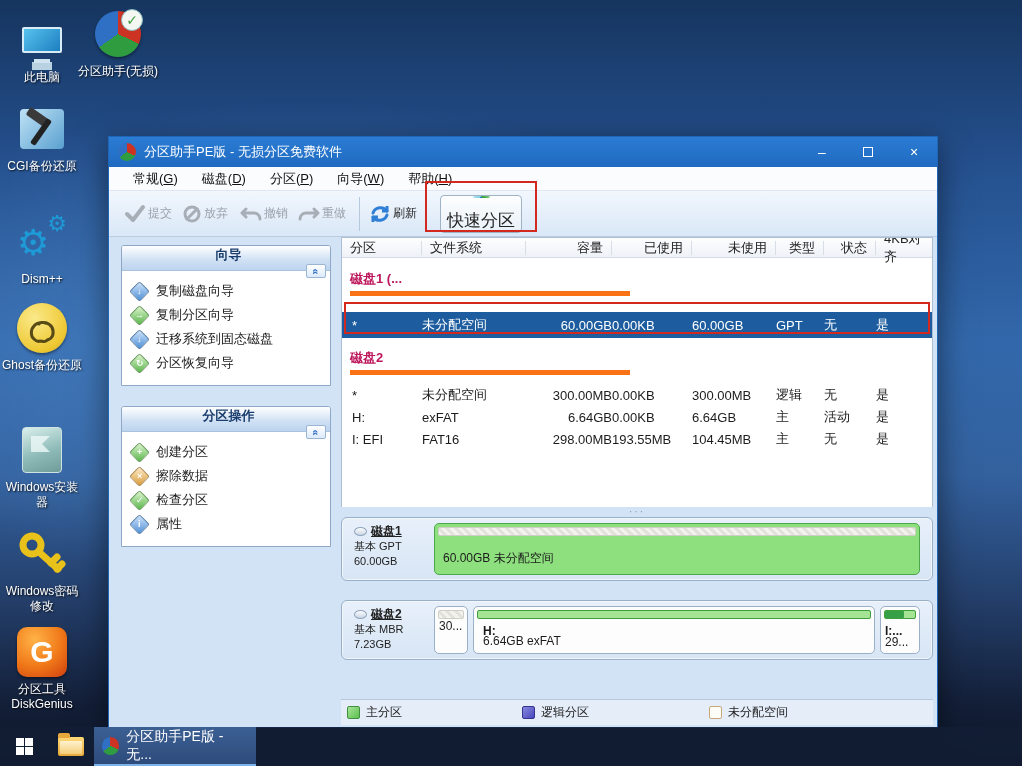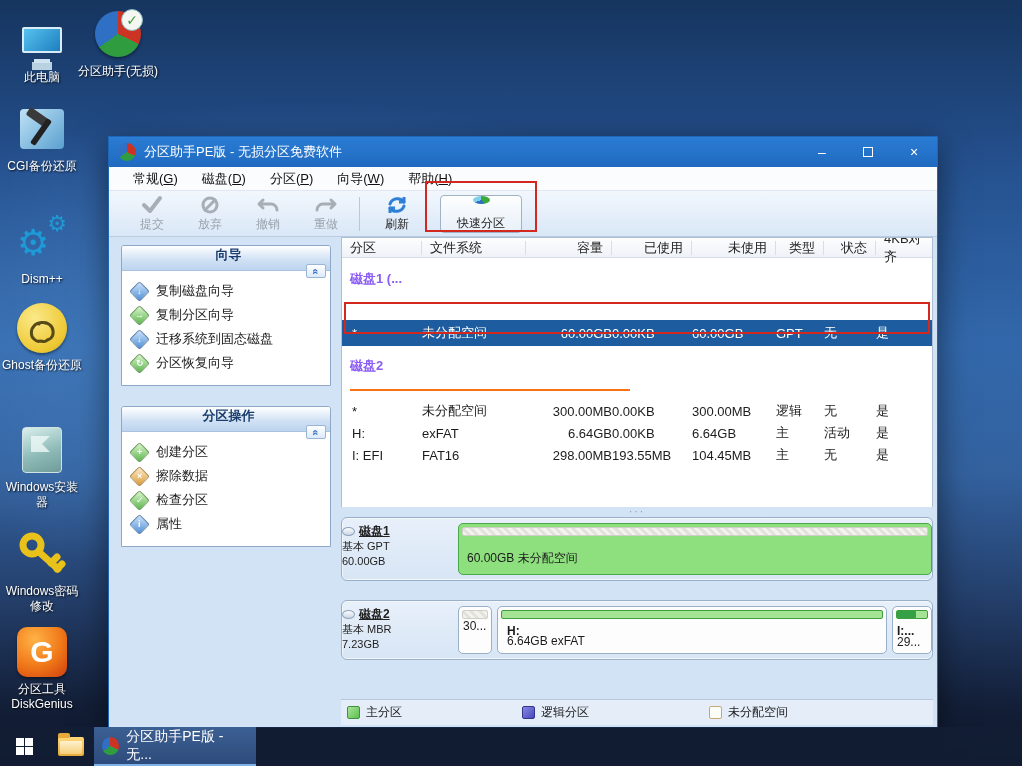--- a/index.html
+++ b/index.html
@@ -34,26 +34,26 @@
   .window { position:absolute; left:108px; top:100px; width:830px; height:592px; background:#d2e3f5; border:1px solid #1e66b8; box-shadow:0 8px 30px rgba(0,0,0,.5);margin-top:36px; }
   .titlebar { position:absolute; left:0; top:0; right:0; height:30px; background:linear-gradient(#2b7cd4,#1f6ac0); display:flex; align-items:center; color:#fff; font-size:13px; }
   .titlebar .ticon { margin:0 8px 0 9px; }
   .wctrls { margin-left:auto; display:flex; height:100%; }
   .wctrl { width:46px; height:100%; display:flex; align-items:center; justify-content:center; color:#fff; font-size:14px; }
   .wctrl .box { width:10px; height:10px; border:1px solid #fff; }
   .menubar { position:absolute; left:0; top:30px; right:0; height:24px; background:#fbfcfe; border-bottom:1px solid #dfe7f0; display:flex; align-items:center; font-size:13px; color:#111; padding-left:12px; }
   .menu-item { padding:0 12px; }
   .menu-item u { text-decoration:underline; }
   .toolbar { position:absolute; left:0; top:54px; right:0; height:46px; background:linear-gradient(#f2f7fd,#d9e7f7); border-bottom:1px solid #b9cce2; display:flex; align-items:center; padding-left:14px; }
-  .tool { width:58px; display:flex; flex-direction:column; align-items:center; gap:1px; font-size:12px; }
+  .tool { width:58px; display:flex; flex-direction:row; align-items:center; gap:1px; font-size:12px; }
   .tool.disabled { color:#9aa2ab; }
   .tool.enabled { color:#222; }
   .tool svg { display:block; }
   .tool-sep { width:1px; height:34px; background:#b6c8dc; margin:0 8px 0 4px; }
-  .quickbtn { margin-left:14px; width:82px; height:38px; border:1px solid #9fb2c6; border-radius:4px; background:linear-gradient(#fdfefe,#e8f0f9); display:flex; flex-direction:column; align-items:center; justify-content:center; font-size:12px; color:#222; gap:11px; }
+  .quickbtn { margin-left:14px; width:82px; height:38px; border:1px solid #9fb2c6; border-radius:4px; background:linear-gradient(#fdfefe,#e8f0f9); display:flex; flex-direction:column; align-items:center; justify-content:center; font-size:17px; color:#222; gap:11px; }
   .anno { position:absolute; border:2px solid #d3281e; z-index:30; pointer-events:none; }
   .anno-quick { left:316px; top:44px; width:112px; height:51px; }
   
   .content { position:absolute; left:0; top:100px; right:0; bottom:0; display:flex; }
   .sidebar { width:234px; padding:8px 10px 0 12px; }
   .panel { border:1px solid #8fa8c8; border-radius:3px 3px 0 0; background:#fff; margin-bottom:20px; overflow:hidden; }
   .panel-head { height:25px; background:linear-gradient(#ffffff,#cfe0f4 60%,#bdd4ee); display:flex; align-items:center; padding:0 4px 0 9px; font-size:13px; font-weight:bold; color:#1a3e6e; border-bottom:1px solid #aac2de;flex-direction:column; }
   .panel-head .chev { margin-left:auto; width:20px; height:19px; background:linear-gradient(#fff,#dceafb); border:1px solid #9ab4d4; border-radius:2px; color:#2f6fc4; font-size:11px; display:flex; align-items:center; justify-content:center; }
   .panel-head .chev span { transform:rotate(90deg); letter-spacing:-1px; display:block; }
   .panel-body { padding:8px 6px 10px 8px; }
@@ -67,30 +67,30 @@
   
   .main { flex:1; display:flex; flex-direction:column; padding-right:4px; }
   .list { background:#fff; border:1px solid #aebfd4; border-bottom:none; height:270px; position:relative; font-size:13px; overflow:hidden; }
   .hrow { display:flex; height:20px; align-items:center; background:linear-gradient(#fdfdfe,#eef2f8); border-bottom:1px solid #d4dce6; color:#222; }
   .hrow .hc { border-right:1px solid #d8dee6; height:14px; display:flex; align-items:center; padding:0 8px; }
   .row { display:flex; height:22px; align-items:center; color:#1c1c1c; }
   .c0{width:80px; padding-left:10px;} .c1{width:104px;} .c2{width:86px; justify-content:flex-end; text-align:right;}
   .c3{width:80px; justify-content:flex-end;} .c4{width:84px; justify-content:flex-end;}
   .c5{width:48px; justify-content:flex-end;} .c6{width:52px; justify-content:flex-end;} .c7{width:56px; justify-content:flex-end; padding-right:6px;}
   .hc.c2,.hc.c3,.hc.c4,.hc.c5,.hc.c6,.hc.c7{justify-content:flex-end;}
-  .grp { margin:12px 0 0 8px; font-weight:bold; font-size:13px; color:#8b5cf6; width:280px; border-bottom:2px solid #f97316; padding-bottom:14px; }
+  .grp { margin:12px 0 0 8px; font-weight:bold; font-size:13px; color:#be185d; width:280px; border-bottom:5px solid #f97316; padding-bottom:3px; }
   .grp1 { margin-top:12px; }
   .grp2 { margin-top:11px; }
   .selrow { margin-top:16px; height:26px; background:#1d5c9e; color:#fff; }
   .rows2 { margin-top:9px; }
   .anno-row { left:2px; top:64px; right:2px; height:32px; }
   
   .splitter { height:8px; display:flex; align-items:center; justify-content:center; color:#8a97a8; font-size:10px; letter-spacing:2px; }
   .graphs { height:184px; padding-top:2px; }
-  .diskpanel { border:1px solid #9ab0c8; border-radius:6px; background:linear-gradient(#e8f0fa,#d7e5f5); display:flex; padding:5px 0; margin-bottom:19px; box-shadow:inset 0 0 0 1px #f2f7fc;gap:36px; }
+  .diskpanel { border:1px solid #9ab0c8; border-radius:6px; background:linear-gradient(#e8f0fa,#d7e5f5); display:flex; padding:5px 12px; margin-bottom:19px; box-shadow:inset 0 0 0 1px #f2f7fc; }
   .diskpanel.d1 { height:64px; }
   .diskpanel.d2 { height:60px; }
   .dinfo { width:80px; font-size:11px; color:#222; line-height:15px; padding-top:1px; flex:none; }
   .dinfo .dname { font-weight:bold; font-size:12px; text-decoration:underline; display:flex; align-items:center; gap:4px; }
   .platter { width:13px; height:9px; background:linear-gradient(#fdfdfd,#c9d6e4); border:1px solid #8fa4bc; border-radius:50%; transform:none; }
   .segs { flex:1; display:flex; gap:5px; }
   .seg { border-radius:5px; position:relative; overflow:hidden; font-size:12px; color:#1b1b1b; }
   .seg .strip { position:absolute; left:3px; right:3px; top:3px; height:9px; border-radius:2px; }
   .strip.hatch { background:repeating-linear-gradient(45deg,#f2f2ee 0 3px,#e2e2da 3px 6px); border:1px solid #cfcfc5; }
   .strip.green { background:#a5e494; border:1px solid #3f9f3f; }

